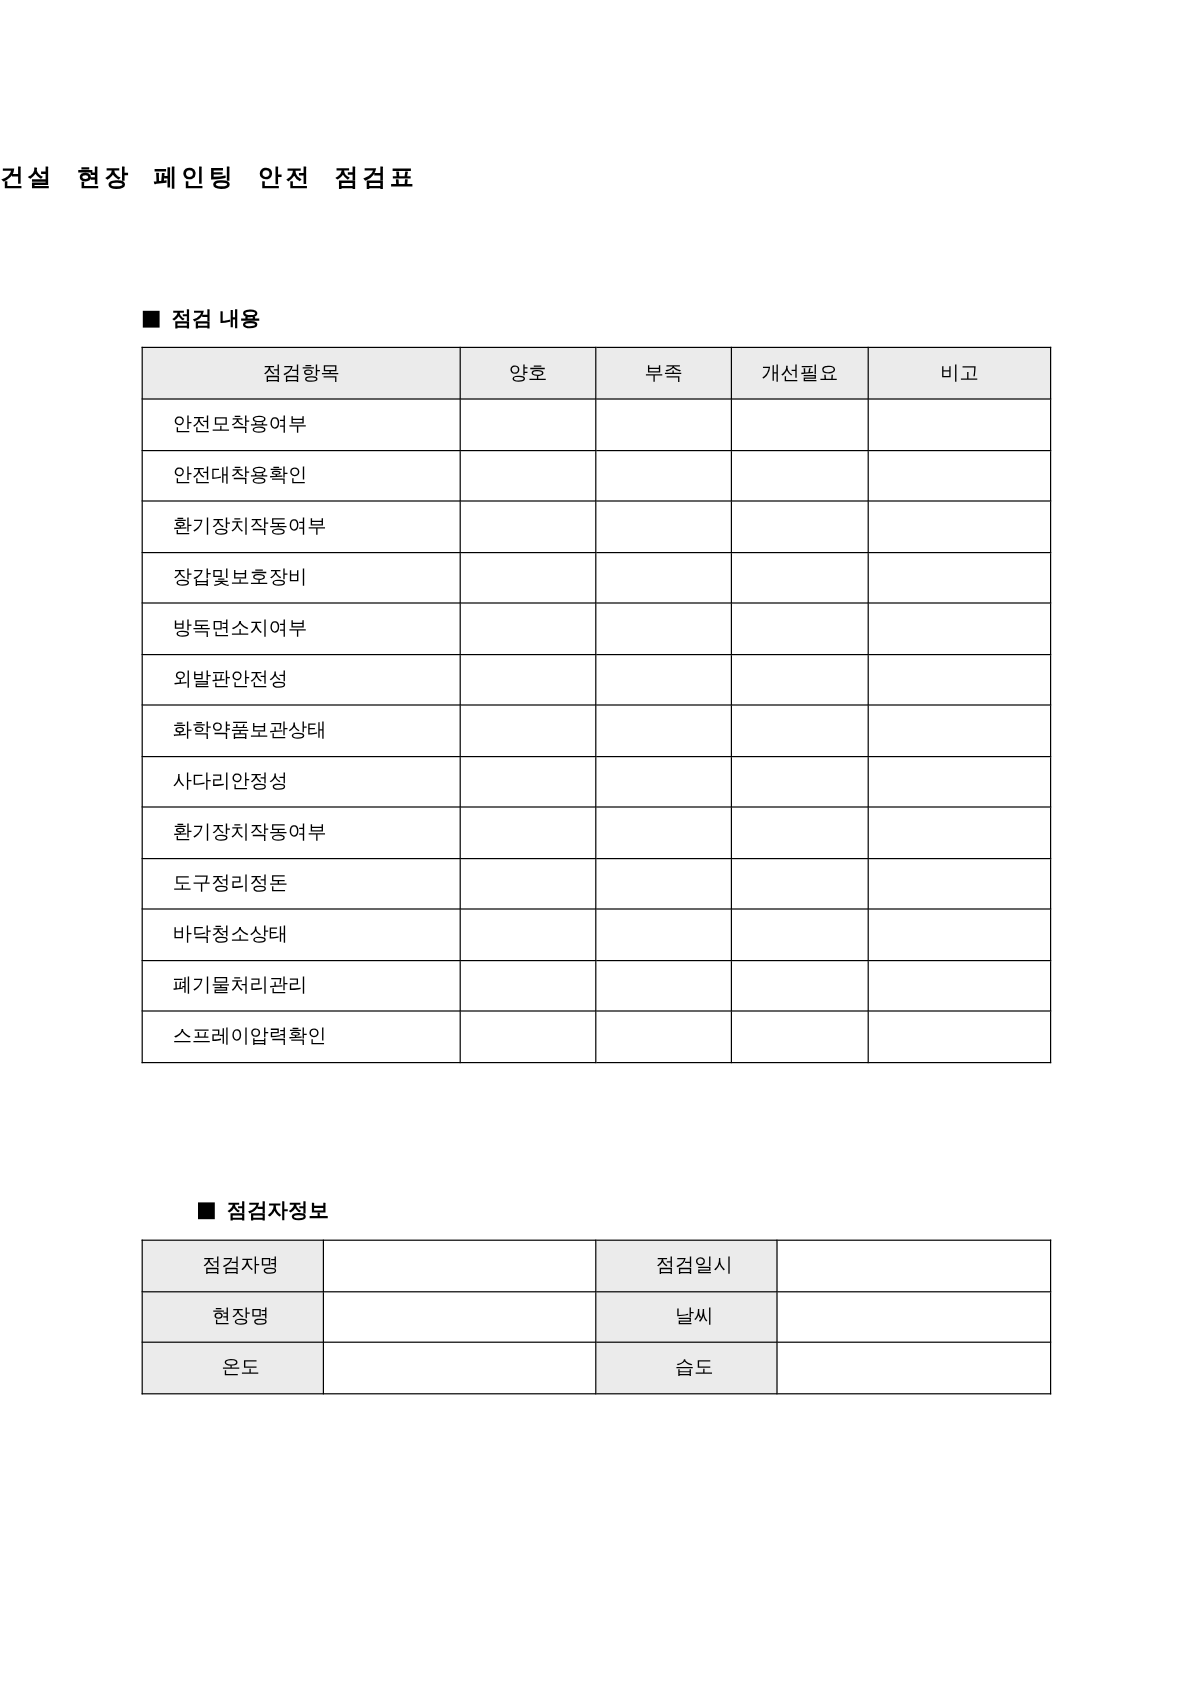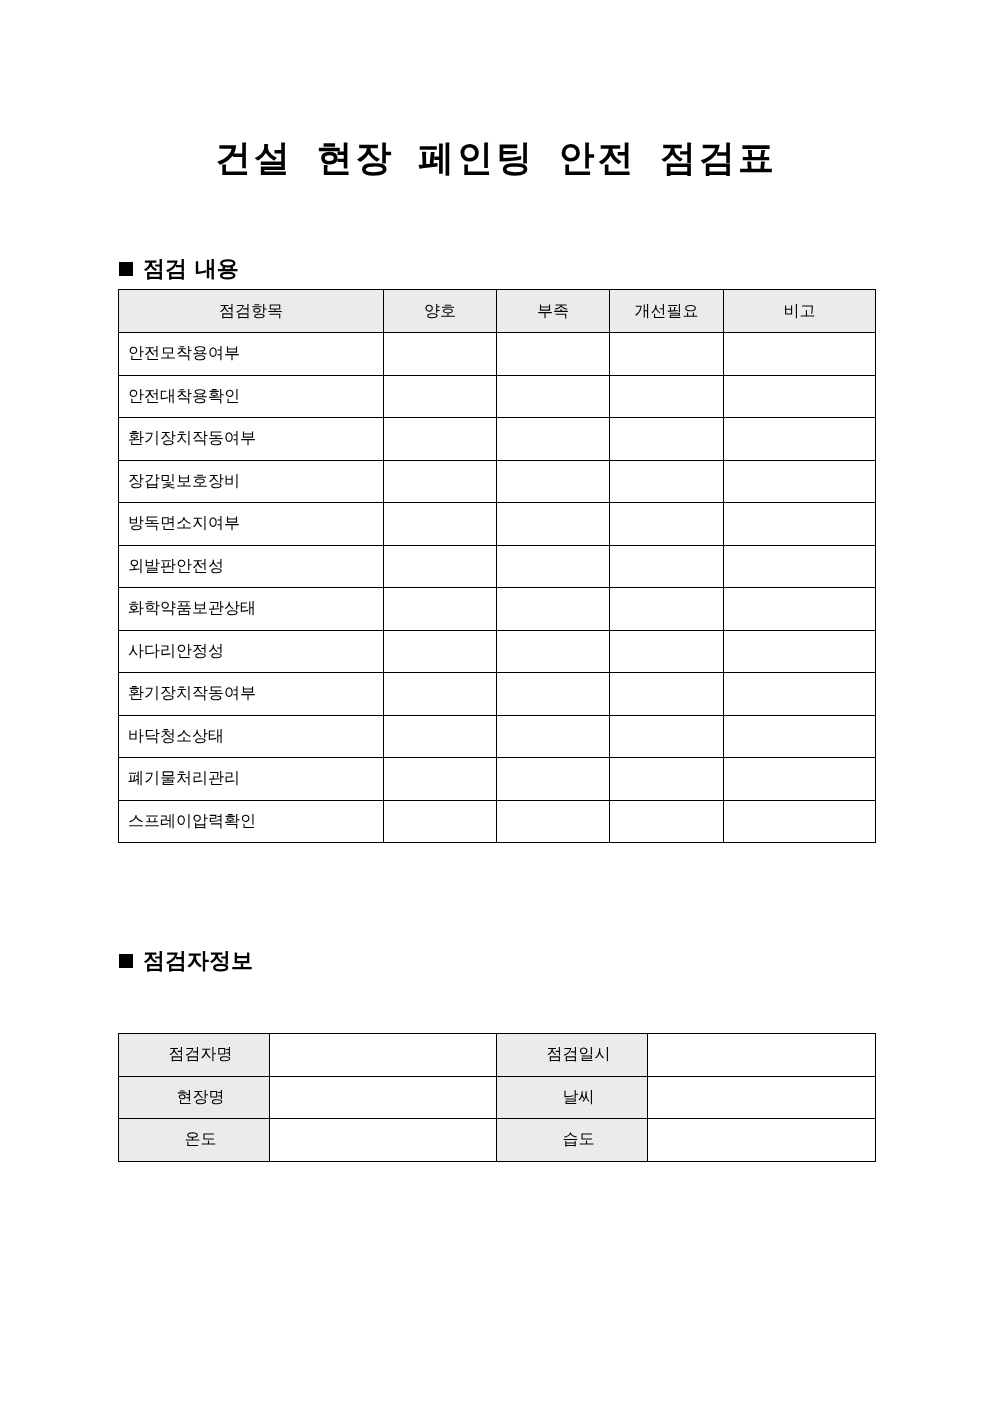--- a/index.html
+++ b/index.html
@@ -1,25 +1,25 @@
 <!DOCTYPE html>
 <html><head>
 <meta charset="utf-8">
 <style>
   html, body { margin: 0; padding: 0; background: #ffffff; }
   body { width: 992px; height: 1403px; position: relative; font-family: "DejaVu Sans", "Liberation Sans", sans-serif; color: #000; }
-  .title { position: absolute; top: 134px; left: 0; width: 992px; text-align: center; font-size: 36px; font-weight: bold; letter-spacing: 3px; word-spacing: 8px; }
-  .section-heading { position: absolute; left: 119px; font-size: 22px; font-weight: bold; display: flex; align-items: center; gap: 10px; }
+  .title { position: absolute; top: 134px; left: 0; width: 992px; text-align: left; font-size: 20px; font-weight: bold; letter-spacing: 3px; word-spacing: 8px; }
+  .section-heading { position: absolute; left: 119px; font-size: 17px; font-weight: bold; display: flex; align-items: center; gap: 10px; }
   .section-heading .sq { width: 14px; height: 14px; background: #000; display: inline-block; }
   table { position: absolute; border-collapse: collapse; table-layout: fixed; }
   td, th { border: 1.5px solid #000; padding: 0; font-weight: normal; font-size: 16px; }
   .check-table { left: 118px; top: 289px; width: 757px; border-radius: 31px; }
   .check-table th { height: 42px; background: #ebebeb; text-align: center; }
   .check-table td { height: 41.5px; }
-  .check-table td.item { padding-left: 9px; text-align: left; }
+  .check-table td.item { padding-left: 25px; text-align: left; }
   .info-table { left: 118px; top: 1033px; width: 757px; }
   .info-table td { height: 41.5px; }
   .info-table td.label { background: #ebebeb; text-align: center; padding-left: 13px; }
 </style>
 </head>
 <body>
 
 <div class="title">건설 현장 페인팅 안전 점검표</div>
 
 <div class="section-heading" style="top:254px;">
@@ -102,20 +102,27 @@
         <td></td>
       </tr>
       <tr>
         <td class="item">환기장치작동여부</td>
         <td></td>
         <td></td>
         <td></td>
         <td></td>
       </tr>
       <tr>
+        <td class="item">도구정리정돈</td>
+        <td></td>
+        <td></td>
+        <td></td>
+        <td></td>
+      </tr>
+      <tr>
         <td class="item">바닥청소상태</td>
         <td></td>
         <td></td>
         <td></td>
         <td></td>
       </tr>
       <tr>
         <td class="item">폐기물처리관리</td>
         <td></td>
         <td></td>
@@ -125,21 +132,21 @@
       <tr>
         <td class="item">스프레이압력확인</td>
         <td></td>
         <td></td>
         <td></td>
         <td></td>
       </tr>
     </tbody>
 </table>
 
-<div class="section-heading" style="top:946px;">
+<div class="section-heading" style="top:997px;margin-left:46px;">
   <span class="sq"></span>
   <span>점검자정보</span>
 </div>
 
 <table class="info-table">
   <colgroup>
     <col style="width:151px">
       <col style="width:227px">
       <col style="width:151px">
       <col style="width:228px">

